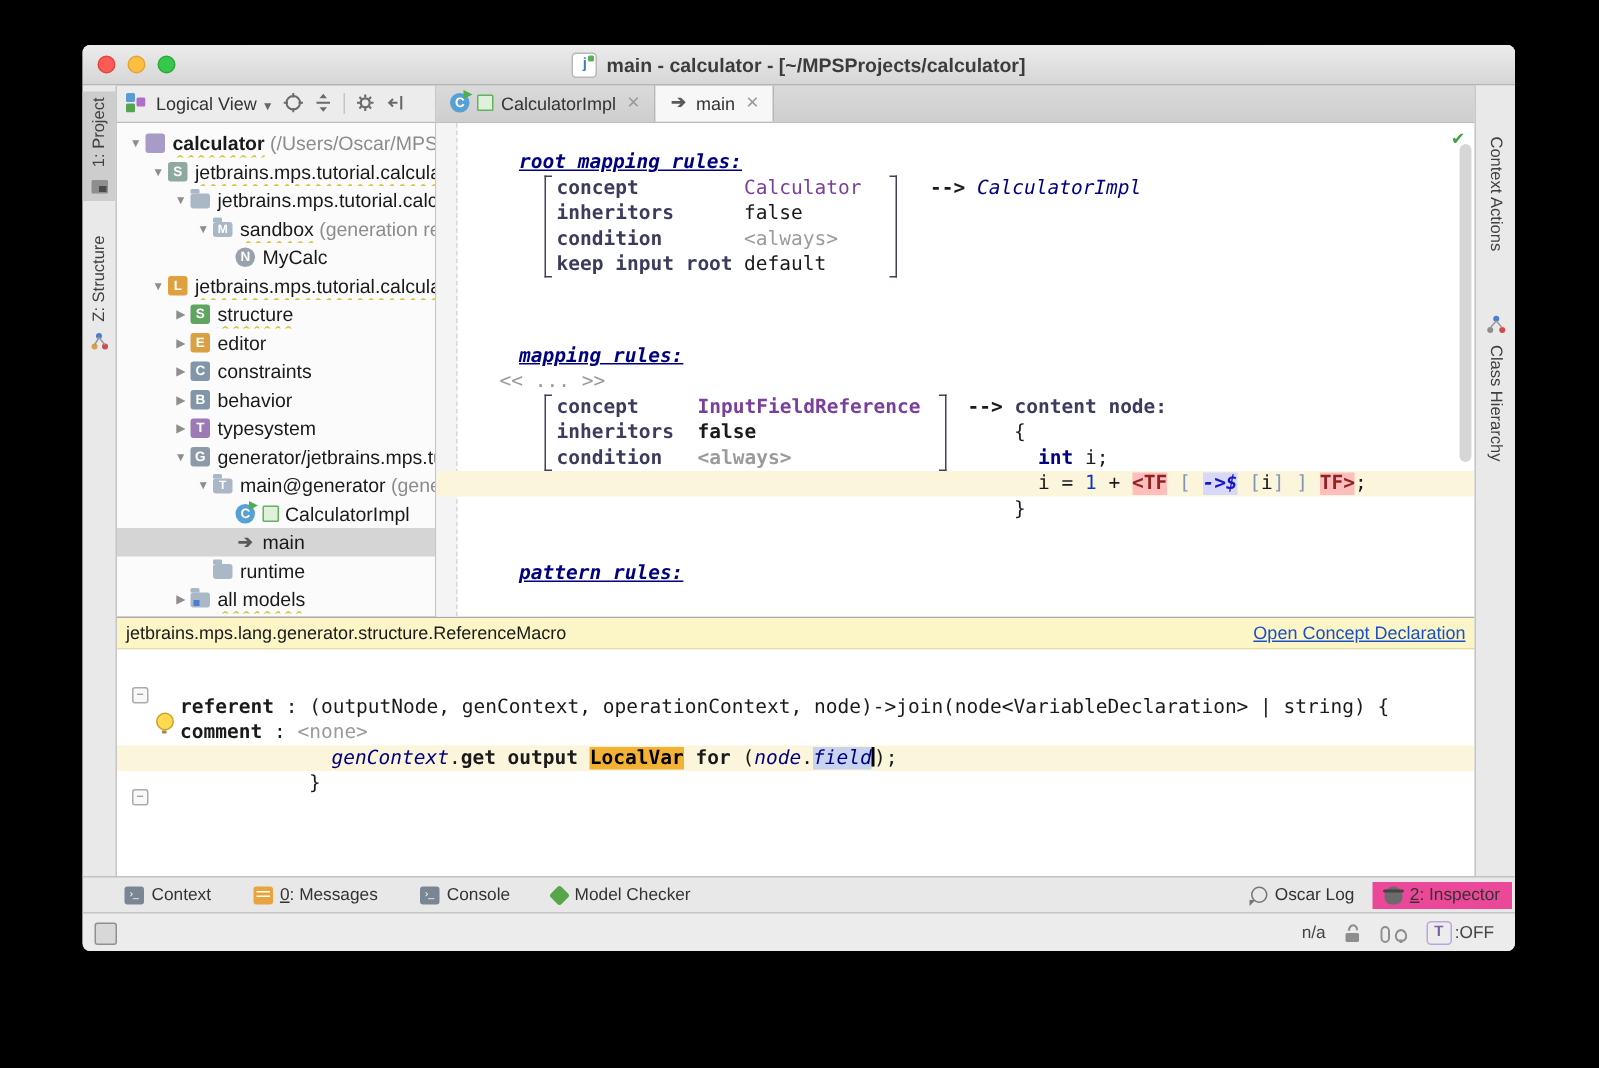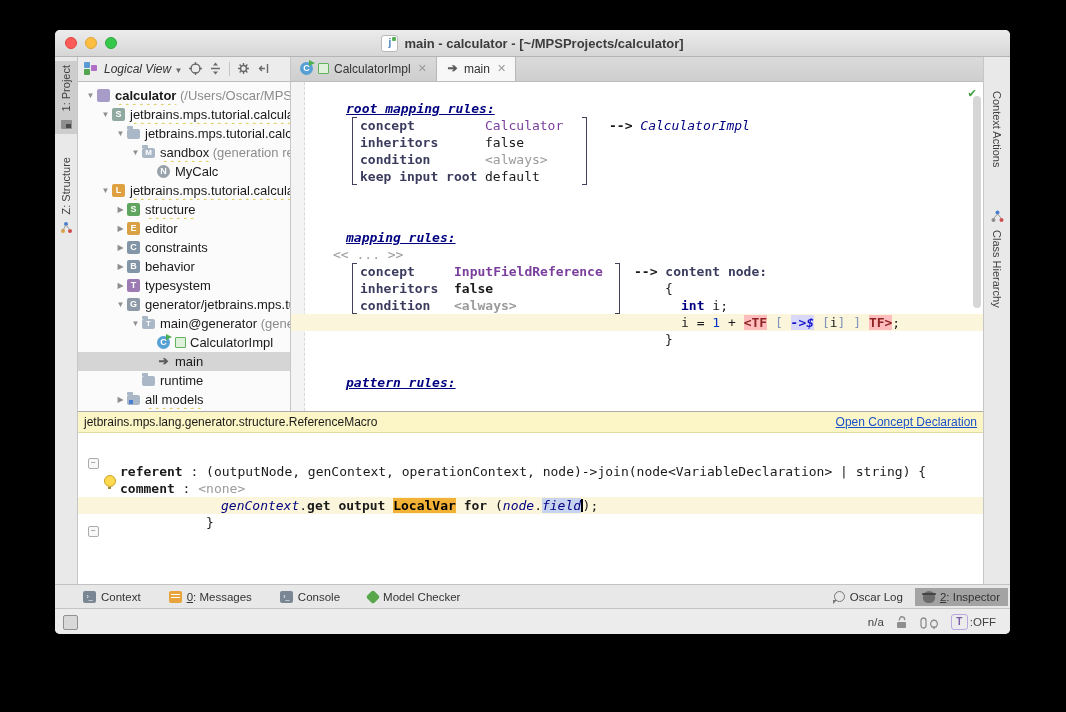--- a/index.html
+++ b/index.html
@@ -27,21 +27,21 @@
     font-size:11px;color:#3F3F3F;}
   .vtabL .vtxt{writing-mode:vertical-rl;transform:rotate(180deg);padding:4px 0;}
   .vtabR{position:absolute;left:0;width:26px;display:flex;flex-direction:column;align-items:center;
     font-size:11px;color:#3F3F3F;}
   .vtabR .vtxt{writing-mode:vertical-rl;padding:4px 0;}
   .vsel{background:#CDCDCD;}
   .mini-ic{width:13px;height:13px;margin:3px 0;}
   
   .row2{height:24px;display:flex;border-bottom:1px solid #BDBDBD;background:#E4E4E4;}
   .ptoolbar{width:213px;border-right:1px solid #C6C6C6;display:flex;align-items:center;gap:7px;
-    padding-left:6px;box-sizing:border-box;font-size:12px;color:#333;background:#ECECEC;font-style:italic;}
+    padding-left:6px;box-sizing:border-box;font-size:12px;color:#333;background:#ECECEC;}
   .tstrip{flex:1;display:flex;background:linear-gradient(#DADADA,#CECECE);min-width:0;}
   .tab{display:flex;align-items:center;gap:5px;padding:0 9px;font-size:12px;color:#333;
     border-right:1px solid #B7B7B7;}
   .tab-active{background:#F7F7F7;}
   .tclose{color:#9A9A9A;font-size:11px;margin-left:2px;}
   .dd{font-size:8px;color:#666;}
   .tb-sep{width:1px;height:14px;background:#C6C6C6;}
   .gico{display:inline-block;}
   
   .mainrow{height:330px;display:flex;min-height:0;}
@@ -84,21 +84,21 @@
   .kwd{color:#3B3B5E;font-weight:bold;}
   .kw{color:#000080;font-weight:bold;}
   .type{color:#7A3E9D;}
   .gray{color:#9B9B9B;}
   .refit{color:#000080;font-style:italic;}
   .num{color:#0A36C4;}
   .arrowt{font-weight:bold;color:#1A1A1A;}
   .macro{background:#FFBDBD;color:#8E2323;font-weight:bold;}
   .rmacro{background:#D8D8F8;color:#1616C8;font-weight:bold;font-style:italic;}
   .brk{color:#8296B8;}
-  .rule{display:flex;align-items:flex-start;margin-left:19px;}
+  .rule{display:flex;align-items:flex-start;margin-left:30px;}
   .lbr,.rbr{width:5px;align-self:auto;border:1.5px solid #41415E;box-sizing:border-box;}
   .lbr{border-right:none;margin-right:3px;}
   .rbr{border-left:none;margin-left:3px;}
   .rrow{display:flex;height:17px;line-height:17px;white-space:pre;}
   .r1 .rkey{width:125px;}  .r1 .rval{width:94px;}
   .r2 .rkey{width:94px;}   .r2 .rval{width:158px;font-weight:bold;}
   .rkey{font-weight:bold;color:#3B3B5E;}
   .h68{height:68px;} .h51{height:51px;}
   .rhs1{margin-left:22px;height:17px;line-height:17px;white-space:pre;}
   .rhs2{margin-left:14px;}
@@ -124,21 +124,21 @@
   .caret{display:inline-block;width:1.5px;height:13px;background:#000;vertical-align:-2px;}
   .fold{position:absolute;left:10px;width:9px;height:9px;border:1px solid #ABABAB;border-radius:2px;
     background:#F8F8F8;color:#888;font-size:8px;line-height:7px;text-align:center;}
   .bulb{position:absolute;left:26px;width:10px;height:10px;border-radius:50%;
     background:#FFD94F;border:1px solid #C9A227;}
   .bulb::after{content:"";position:absolute;left:3px;bottom:-3px;width:3px;height:2px;background:#9A8B4A;}
   
   .btoolbar{height:24px;background:#E8E8E8;border-top:1px solid #C2C2C2;display:flex;align-items:center;
     font-size:11.5px;color:#333;padding:0 10px 0 28px;box-sizing:border-box;gap:28px;}
   .bitem{display:flex;align-items:center;gap:5px;}
-  .bsel{background:#a3a3a3;padding:3px 8px;margin:12px -8px;}
+  .bsel{background:#ec4899;padding:3px 8px;margin:12px -8px;}
   .u{text-decoration:underline;}
   .rgrp{margin-left:auto;display:flex;gap:20px;align-items:center;}
   .statusbar{height:27px;background:#ECECEC;border-top:1px solid #C4C4C4;display:flex;align-items:center;
     font-size:11.5px;color:#444;padding:0 14px 0 8px;box-sizing:border-box;}
   .sqico{width:13px;height:13px;background:#D8D8D8;border:1px solid #909090;border-radius:2px;}
   .sgrp{margin-left:auto;display:flex;align-items:center;gap:12px;}
   .tbox{display:inline-block;min-width:13px;height:14px;border:1px solid #B9A7E0;border-radius:3px;
     color:#7B5EA7;font-size:10px;font-weight:bold;text-align:center;line-height:14px;padding:0 1px;}
   .ticon-term{width:13px;height:12px;background:#7A8694;border-radius:2px;color:#fff;font-size:7px;line-height:12px;text-align:center;}
   .ticon-msg{width:13px;height:12px;background:#E8A33D;border-radius:2px;position:relative;}

